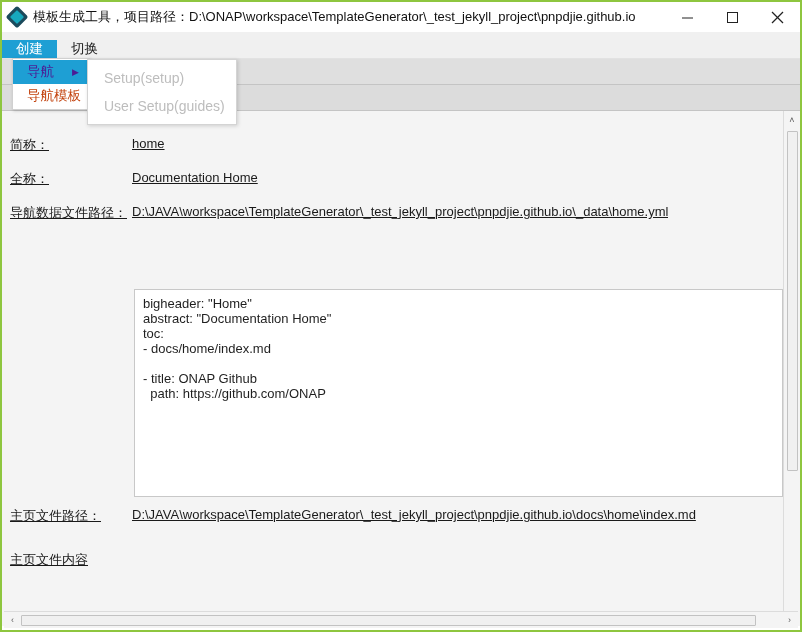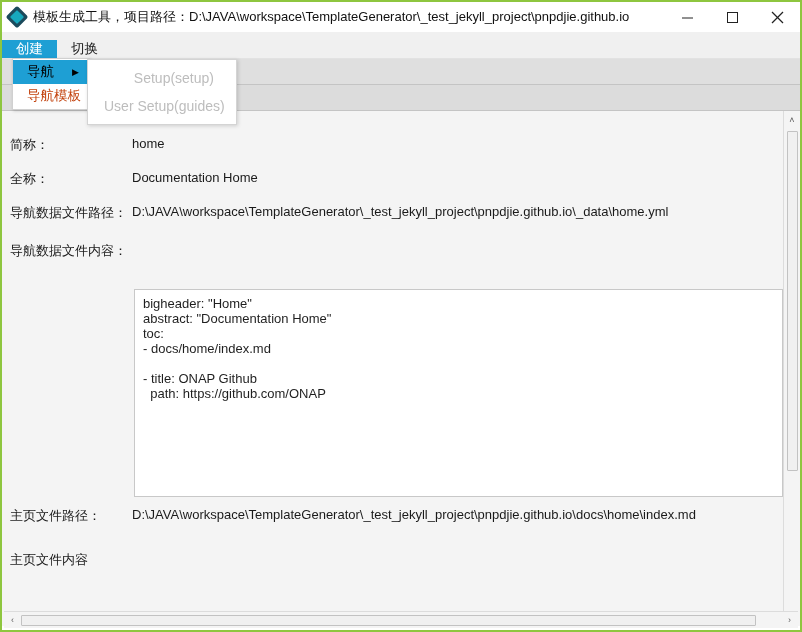--- a/index.html
+++ b/index.html
@@ -128,20 +128,21 @@
     box-sizing: border-box;
     overflow: hidden;
   }
 
   .form-row {
     position: absolute;
     left: 0;
     right: 0;
     display: flex;
     align-items: flex-start;
+    text-decoration: underline;
   }
   .lbl {
     width: 130px;
     flex: 0 0 130px;
     padding-left: 8px;
     box-sizing: border-box;
     font-size: 13px;
     color: #1a1a1a;
     white-space: nowrap;
   }
@@ -241,21 +242,21 @@
     display: flex;
     align-items: center;
     padding: 0 12px 0 14px;
     font-size: 13.5px;
     color: #c2410c;
     white-space: nowrap;
     box-sizing: border-box;
   }
   .menu-item.highlight {
     background: #1e9fd4;
-    color: #000000;
+    color: #4c1d95;
   }
   .menu-item.disabled {
     color: #bdbdbd;
   }
   .menu-item .label { flex: 1 1 auto; }
   .menu-item .submenu-arrow {
     flex: 0 0 auto;
     margin-left: 18px;
     font-size: 9px;
     line-height: 1;
@@ -266,34 +267,33 @@
     border: 1px solid #d4d4d4;
     box-shadow: 1px 1px 4px rgba(0,0,0,0.16);
     z-index: 60;
     box-sizing: border-box;
     padding: 4px 0;
   }
   .submenu-popup .menu-item {
     height: 28px;
     padding: 0 22px 0 16px;
     font-size: 14px;
-    text-align: right;
   }
 </style>
 </head>
 <body>
 
 <div class="window">
 
   <div class="titlebar">
     <div class="app-icon">
       <div class="diamond-outer"></div>
       <div class="diamond-inner"></div>
     </div>
-    <div class="title-text">模板生成工具，项目路径：D:\JAVA\workspace\TemplateGenerator\_test_jekyll_project\pnpdjie.github.io</div>
+    <div class="title-text">模板生成工具，项目路径：D:\ONAP\workspace\TemplateGenerator\_test_jekyll_project\pnpdjie.github.io</div>
     <div class="win-buttons">
       <div class="win-btn">
         <svg width="13" height="13" viewBox="0 0 13 13">
             <line x1="1" y1="7" x2="12" y2="7" stroke="#222" stroke-width="1"></line>
           </svg>
       </div>
       <div class="win-btn">
         <svg width="13" height="13" viewBox="0 0 13 13">
             <rect x="1.5" y="1.5" width="10" height="10" fill="none" stroke="#222" stroke-width="1"></rect>
           </svg>
@@ -329,23 +329,20 @@
     <div class="form-row" style="top:59px;">
       <div class="lbl">全称：</div>
       <div class="val">Documentation Home</div>
     </div>
 
     <div class="form-row" style="top:93px;">
       <div class="lbl">导航数据文件路径：</div>
       <div class="val">D:\JAVA\workspace\TemplateGenerator\_test_jekyll_project\pnpdjie.github.io\_data\home.yml</div>
     </div>
 
-    <div class="form-row" style="top:131px;">
-      <div class="lbl">导航数据文件内容：</div>
-    </div>
     <div class="textarea-box" style="left:132px; top:178px; width:649px; height:208px;">
       <div class="textarea-inner">bigheader: "Home"
 abstract: "Documentation Home"
 toc:
 - docs/home/index.md
 
 - title: ONAP Github
   path: https://github.com/ONAP</div>
     </div>
 

